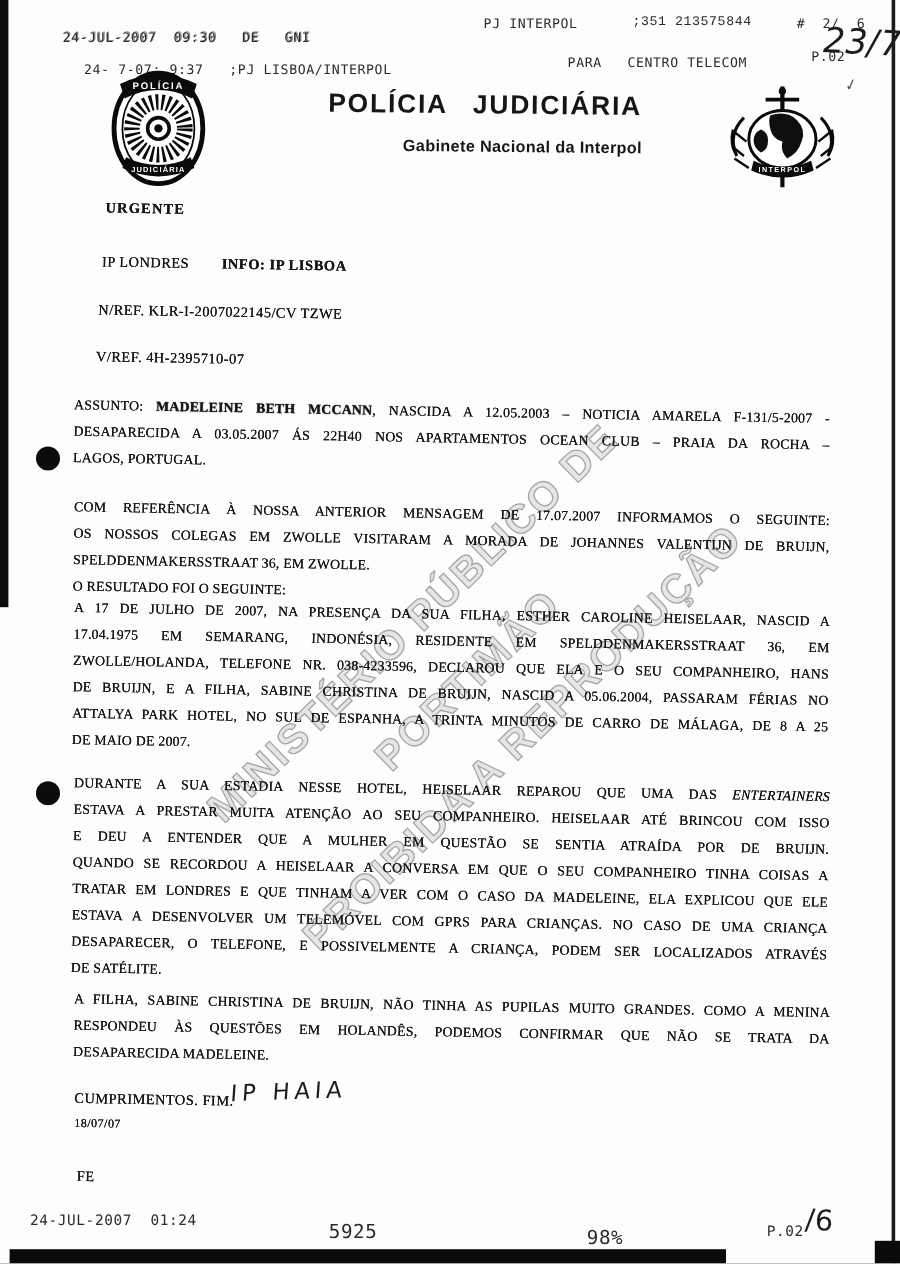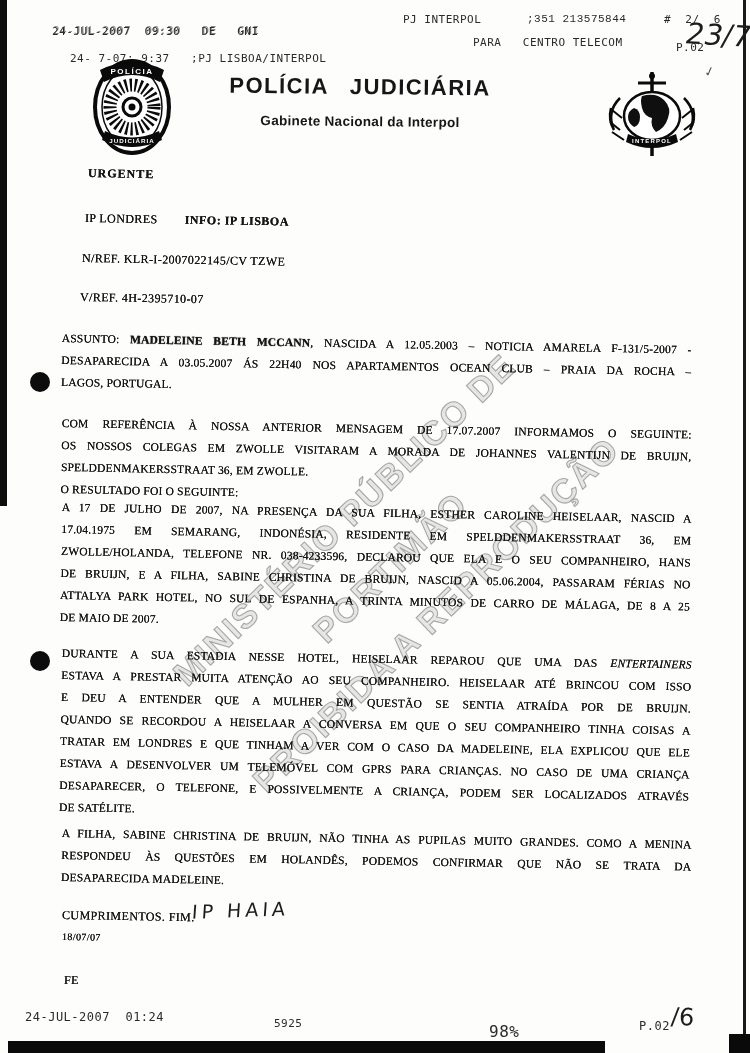--- a/index.html
+++ b/index.html
@@ -47,26 +47,26 @@
   <div class="abs bar-bottom"></div>
   <div class="abs sq-bottom"></div>
   <div class="abs punch" style="left:30px;top:372px;"></div>
   <div class="abs punch" style="left:30px;top:651px;"></div>
 
   <span class="abs fx" style="left:70px;top:12px;margin-top:40px;">24- 7-07; 9:37   ;PJ LISBOA/INTERPOL</span>
   <span class="abs fx" style="left:403px;top:13px;">PJ INTERPOL</span>
   <span class="abs fx" style="left:527px;top:13px;font-family:Liberation Mono, monospace;">;351 213575844</span>
   <span class="abs fx" style="left:664px;top:13px;">#  2/  6</span>
   <span class="abs fx dbl" style="left:52px;top:25px;">24-JUL-2007  09:30   DE   GNI</span>
-  <span class="abs fx" style="left:473px;top:36px;">PARA   CENTRO TELECOM</span>
+  <span class="abs fx" style="left:473px;top:46px;">PARA   CENTRO TELECOM</span>
   <span class="abs fx" style="left:676px;top:41px;">P.02</span>
   <span class="abs hand" style="left:686px;top:18px;font-size:29px;transform:rotate(3deg) skewX(-10deg);">23/7</span>
   <span class="abs hand" style="left:704px;top:64px;font-size:13px;transform:rotate(-14deg);color:#555;">✓</span>
 
-  <div class="abs" style="left:185px;top:74px;width:350px;text-align:center;">
+  <div class="abs" style="left:185px;top:74px;width:350px;text-align:right;">
     <div class="title">POLÍCIA JUDICIÁRIA</div>
     <div class="subtitle" style="margin-top:14px;">Gabinete Nacional da Interpol</div>
   </div>
 
   <svg class="abs" style="left:90px;top:52px;" width="85" height="108" viewBox="0 0 85 108">
     <ellipse cx="42" cy="55" rx="37" ry="46" fill="#fff" stroke="#0a0a0a" stroke-width="4"></ellipse>
     <ellipse cx="42" cy="55" rx="30" ry="39" fill="#fff" stroke="#0a0a0a" stroke-width="1.5"></ellipse>
     <circle cx="42" cy="55" r="22" fill="none" stroke="#0a0a0a" stroke-width="13" stroke-dasharray="2.2 2.6"></circle>
     <circle cx="42" cy="55" r="9" fill="#fff" stroke="#0a0a0a" stroke-width="3"></circle>
     <circle cx="42" cy="55" r="3.5" fill="#0a0a0a"></circle>
@@ -134,17 +134,17 @@
       <div class="ln">RESPONDEU ÀS QUESTÕES EM HOLANDÊS, PODEMOS CONFIRMAR QUE NÃO SE TRATA DA</div>
       <div class="ln short">DESAPARECIDA MADELEINE.</div>
     </div>
 
   <div class="abs hline" style="left:62px;top:908px;">CUMPRIMENTOS. FIM.</div>
   <span class="abs hand" style="left:192px;top:899px;font-size:19px;letter-spacing:4px;transform:rotate(-2deg) skewX(-6deg);">IP HAIA</span>
   <div class="abs hline" style="left:62px;top:931px;font-size:10px;">18/07/07</div>
   <div class="abs hline" style="left:64px;top:973px;">FE</div>
 
   <span class="abs fx" style="left:25px;top:1010px;font-size:12px;">24-JUL-2007  01:24</span>
-  <span class="abs fx" style="left:274px;top:1017px;font-size:11px;">5925</span>
+  <span class="abs fx" style="left:274px;top:1017px;font-size:16px;">5925</span>
   <span class="abs fx" style="left:489px;top:1022px;font-size:16px;">98%</span>
   <span class="abs fx" style="left:639px;top:1019px;font-size:12px;">P.02</span>
   <span class="abs hand" style="left:671px;top:1003px;font-size:24px;transform:rotate(4deg);">/6</span>
 </div>
 
 </body></html>

